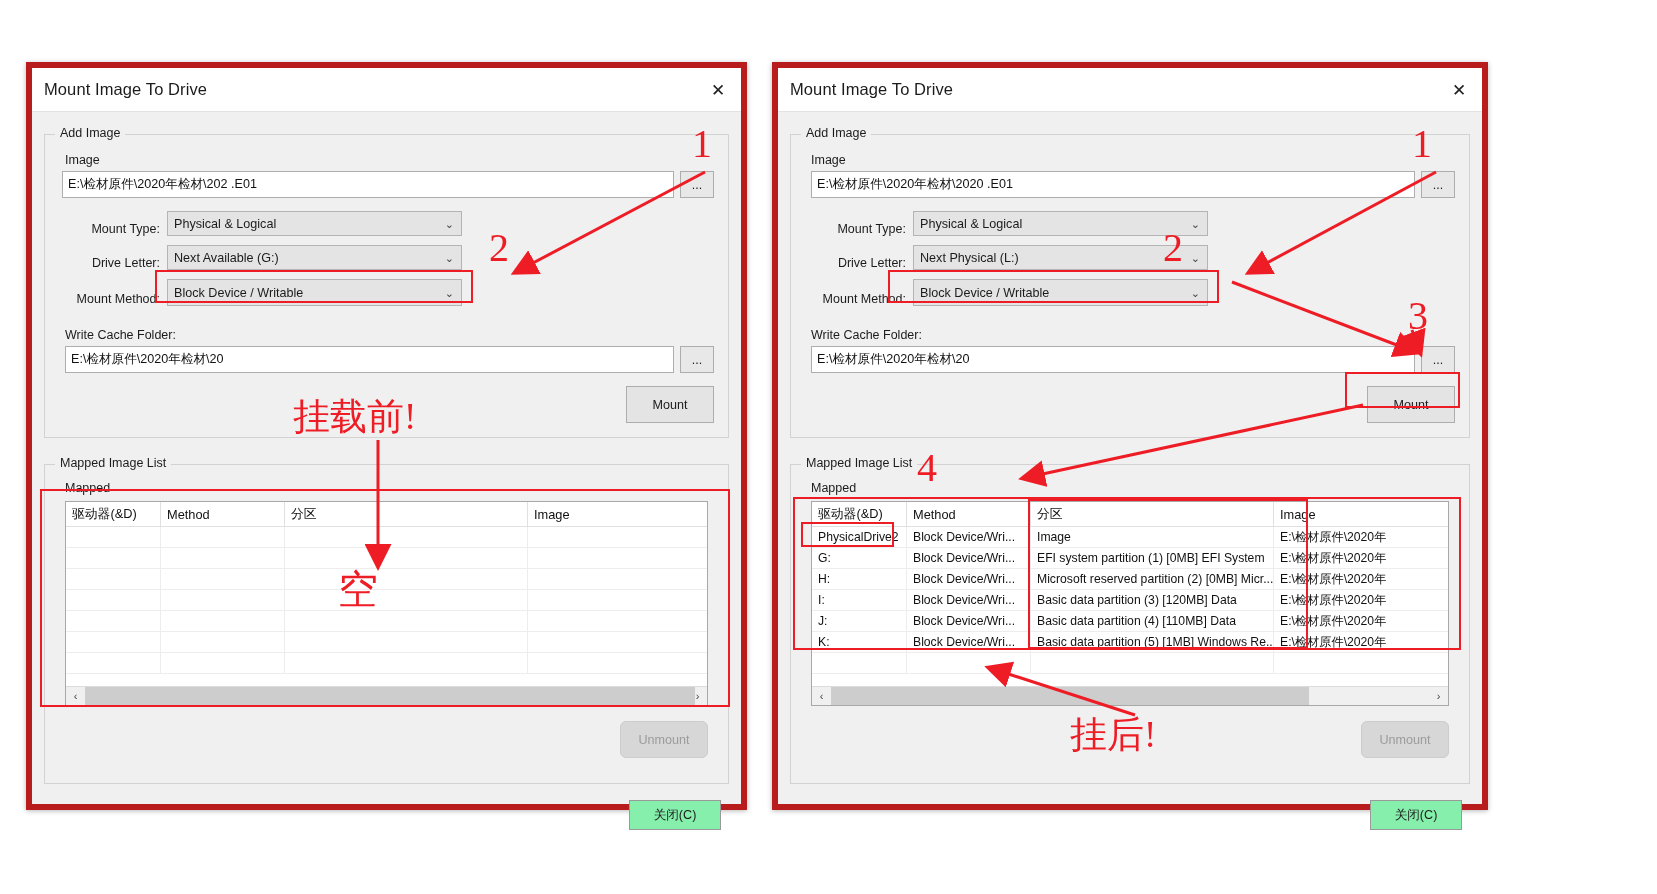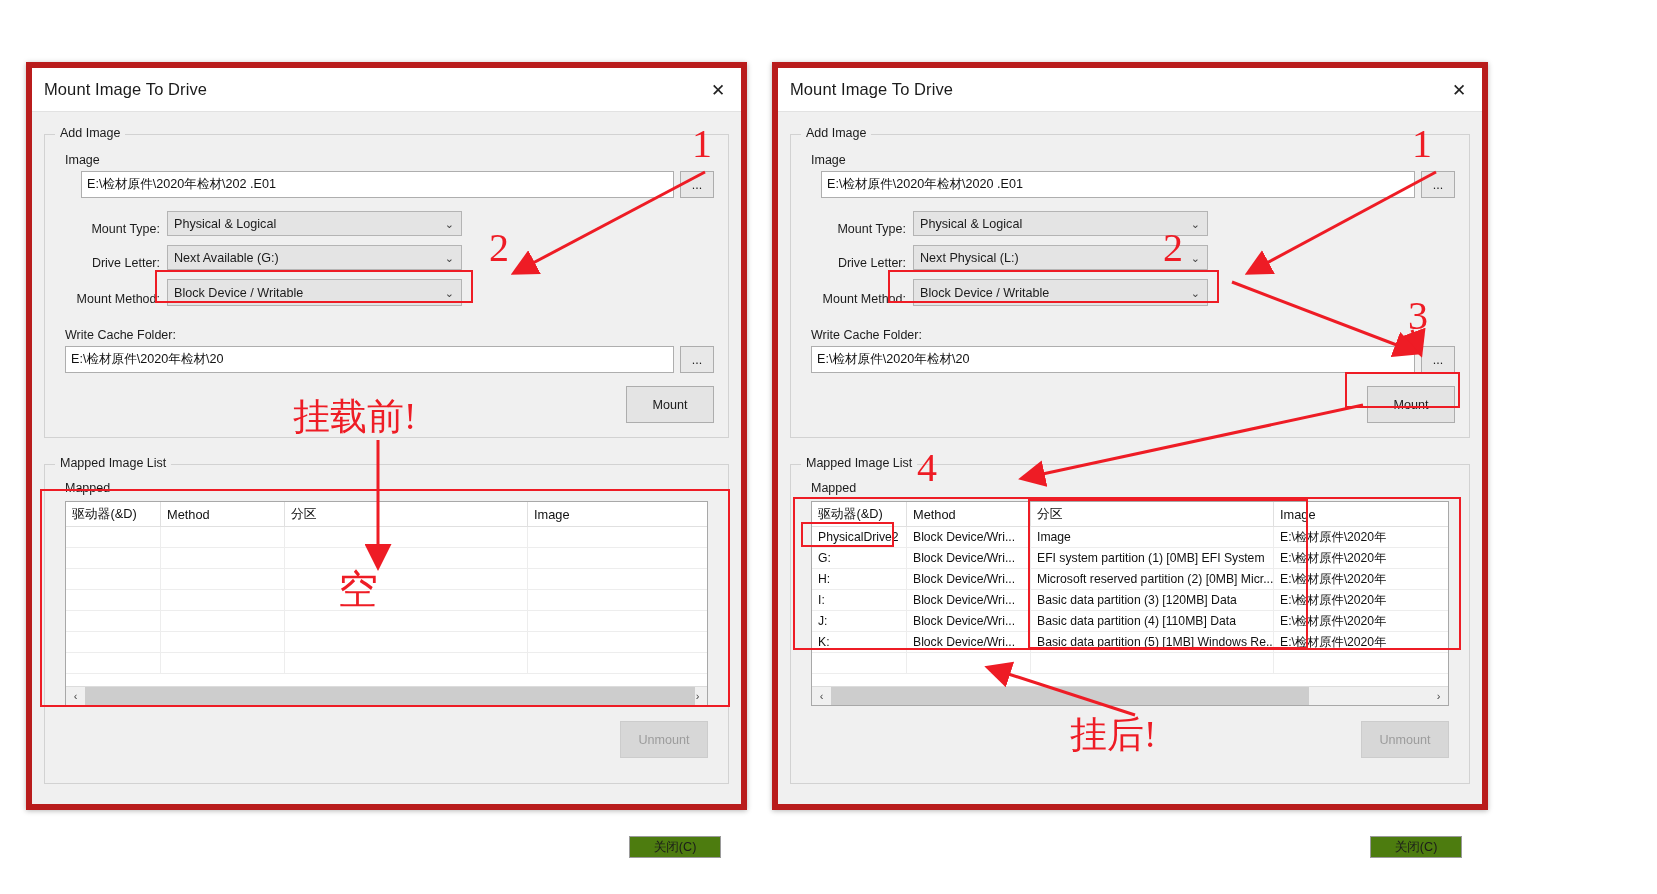--- a/index.html
+++ b/index.html
@@ -114,24 +114,24 @@
   .btn {
     background: #e4e4e4;
     border: 1px solid #adadad;
     height: 37px;
     min-width: 88px;
     font-size: 12.6px;
     color: #1b1b1b;
     display: inline-flex; align-items: center; justify-content: center;
     cursor: pointer;
   }
-  .btn.disabled { color: #9c9c9c; background: #d7d7d7; border-color: #cccccc; }
+  .btn.disabled { color: #9c9c9c; background: #d7d7d7; border-color: #cccccc; border-radius: 6px; }
   .btn-close-bottom {
-    background: #4d7c0f; border: 1px solid #9a9a9a;
-    height: 22px; min-width: 92px; margin-top: 36px;
+    background: #86efac; border: 1px solid #9a9a9a;
+    height: 30px; min-width: 92px;
   }
 
   
   .listview {
     background: #ffffff;
     border: 1px solid #a8a8a8;
     overflow: hidden;
     position: relative;
   }
   .lv-head { display: flex; height: 25px; background: #ffffff; border-bottom: 1px solid #e0e0e0; }
@@ -205,21 +205,21 @@
     <div class="titlebar">
       <span class="title-text">Mount Image To Drive</span>
       <span class="close-x">✕</span>
     </div>
     <div class="dlg-body">
 
       <div class="groupbox" style="margin-top:12px;padding:16px 14px 14px 14px;">
         <span class="group-legend">Add Image</span>
 
         <div class="field-label" style="margin:2px 0 4px 6px;">Image</div>
-        <div class="row" style="margin:0 0 0 22px;align-items:flex-end;">
+        <div class="row" style="margin:0 0 0 3px;align-items:flex-end;">
           <div class="textinput" style="flex:1 1 auto;">E:\检材原件\2020年检材\202                    .E01</div>
           <div class="browse-btn">...</div>
         </div>
 
         <div class="combo-row" style="margin-top:13px;">
           <span class="lab">Mount Type:</span>
           <div class="combo" style="width:295px;">
             <span>Physical &amp; Logical</span>
             <span class="caret">⌄</span>
           </div>
@@ -329,21 +329,21 @@
     <div class="titlebar">
       <span class="title-text">Mount Image To Drive</span>
       <span class="close-x">✕</span>
     </div>
     <div class="dlg-body">
 
       <div class="groupbox" style="margin-top:12px;padding:16px 14px 14px 14px;">
         <span class="group-legend">Add Image</span>
 
         <div class="field-label" style="margin:2px 0 4px 6px;">Image</div>
-        <div class="row" style="margin:0 0 0 16px;">
+        <div class="row" style="margin:0 0 0 6px;">
           <div class="textinput" style="flex:1 1 auto;">E:\检材原件\2020年检材\2020                  .E01</div>
           <div class="browse-btn">...</div>
         </div>
 
         <div class="combo-row" style="margin-top:13px;">
           <span class="lab">Mount Type:</span>
           <div class="combo" style="width:295px;">
             <span>Physical &amp; Logical</span>
             <span class="caret">⌄</span>
           </div>

